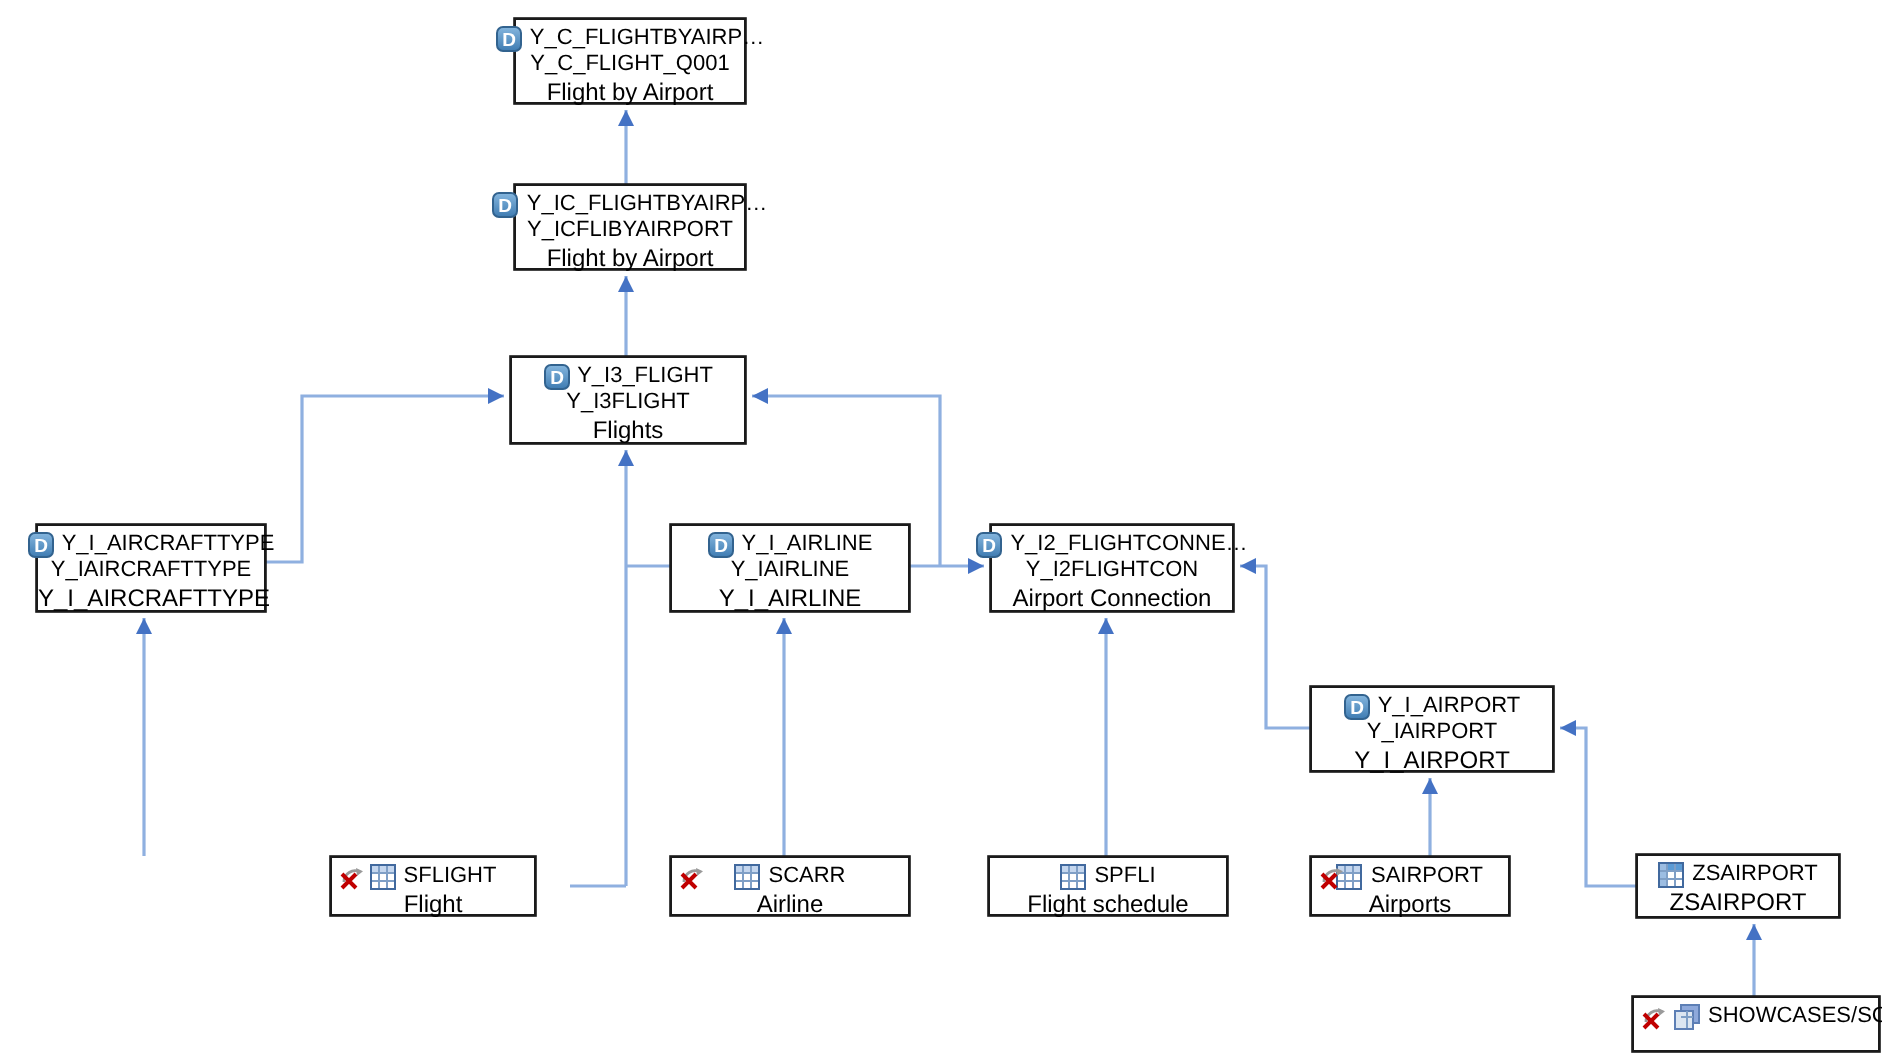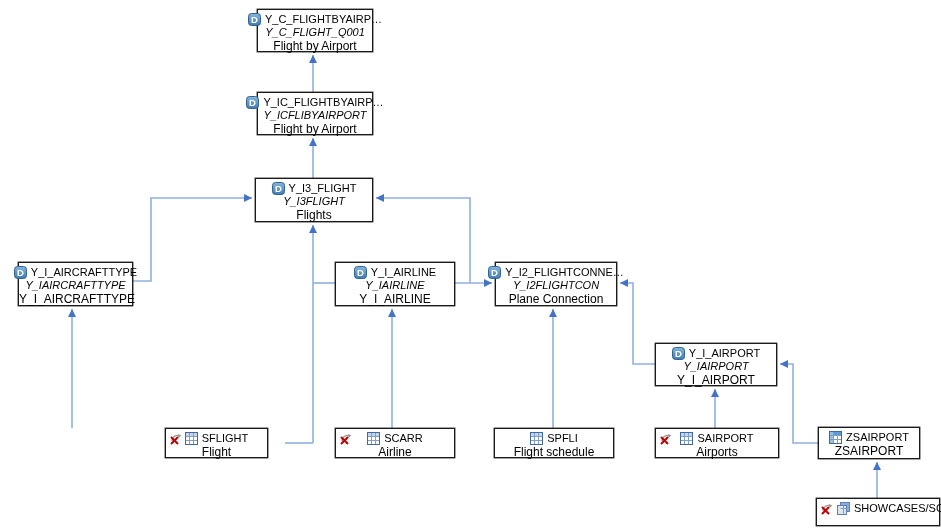--- a/index.html
+++ b/index.html
@@ -11,21 +11,21 @@
   .node{
     position:absolute;background:#ffffff;border:1px solid #1a1a1a;
     box-sizing:border-box;text-align:center;color:#000;cursor:default;
     box-shadow:0 0 0 0.4px #1a1a1a;
   }
   .node .trow{
     display:flex;align-items:center;justify-content:center;gap:4px;
     margin-top:2px;height:14px;
   }
   .node .title{font-size:11px;font-weight:normal;white-space:nowrap;}
-  .node .subtitle{font-size:11px;font-style:italic;line-height:13px;white-space:nowrap;}
+  .node .subtitle{font-size:11px;line-height:13px;white-space:nowrap;}
   .node .desc{font-size:12px;line-height:14px;white-space:nowrap;}
   .node .decorator{position:absolute;left:3px;top:3px;width:15px;height:14px;}
   .icon{display:inline-flex;flex:0 0 auto;}
   .showcase .trow{justify-content:flex-start;padding-left:20px;}
 </style>
 </head>
 <body>
 
 <div id="canvas">
 
@@ -135,21 +135,21 @@
     <div class="trow">
       <span class="icon">
           <svg width="13" height="13">
             <rect x="0.5" y="0.5" width="12" height="12" rx="3" fill="url(#gd)" stroke="#32638f"></rect>
             <text x="6.5" y="10" text-anchor="middle" font-size="9.5" font-weight="bold" fill="#fff" font-family="Liberation Sans,sans-serif">D</text>
           </svg>
         </span>
       <span class="title">Y_I2_FLIGHTCONNE…</span>
     </div>
     <div class="subtitle">Y_I2FLIGHTCON</div>
-    <div class="desc">Plane Connection</div>
+    <div class="desc">Airport Connection</div>
   </div>
 
   <div class="node" style="left:655px;top:343px;width:122px;height:43px">
     <div class="trow">
       <span class="icon">
           <svg width="13" height="13">
             <rect x="0.5" y="0.5" width="12" height="12" rx="3" fill="url(#gd)" stroke="#32638f"></rect>
             <text x="6.5" y="10" text-anchor="middle" font-size="9.5" font-weight="bold" fill="#fff" font-family="Liberation Sans,sans-serif">D</text>
           </svg>
         </span>
@@ -205,21 +205,21 @@
             <rect x="0.5" y="0.5" width="12" height="12" fill="#fff" stroke="#41699e"></rect>
             <rect x="1" y="1" width="11" height="3" fill="#c4d6ee"></rect>
             <path d="M4.5,1 V12 M8.5,1 V12 M1,4.5 H12 M1,8.5 H12" stroke="#7f9fc6" stroke-width="1"></path>
           </svg>
         </span>
       <span class="title">SCARR</span>
     </div>
     <div class="desc">Airline</div>
   </div>
 
-  <div class="node" style="left:655px;top:428px;width:124px;height:30px">
+  <div class="node" style="left:655px;top:428px;width:100px;height:30px">
     <span class="decorator"><svg width="15" height="14">
           <path d="M3,9 A5.5,5.5 0 0 1 11,4" stroke="#9a9a9a" stroke-width="1.4" fill="none"></path>
           <path d="M9,2 L12.5,3.6 L9.5,6 z" fill="#9a9a9a"></path>
           <path d="M2,5 L9,12 M9,5 L2,12" stroke="#c00000" stroke-width="2"></path>
         </svg></span>
     <div class="trow">
       <span class="icon">
           <svg width="13" height="13">
             <rect x="0.5" y="0.5" width="12" height="12" fill="#fff" stroke="#41699e"></rect>
             <rect x="1" y="1" width="11" height="3" fill="#c4d6ee"></rect>

